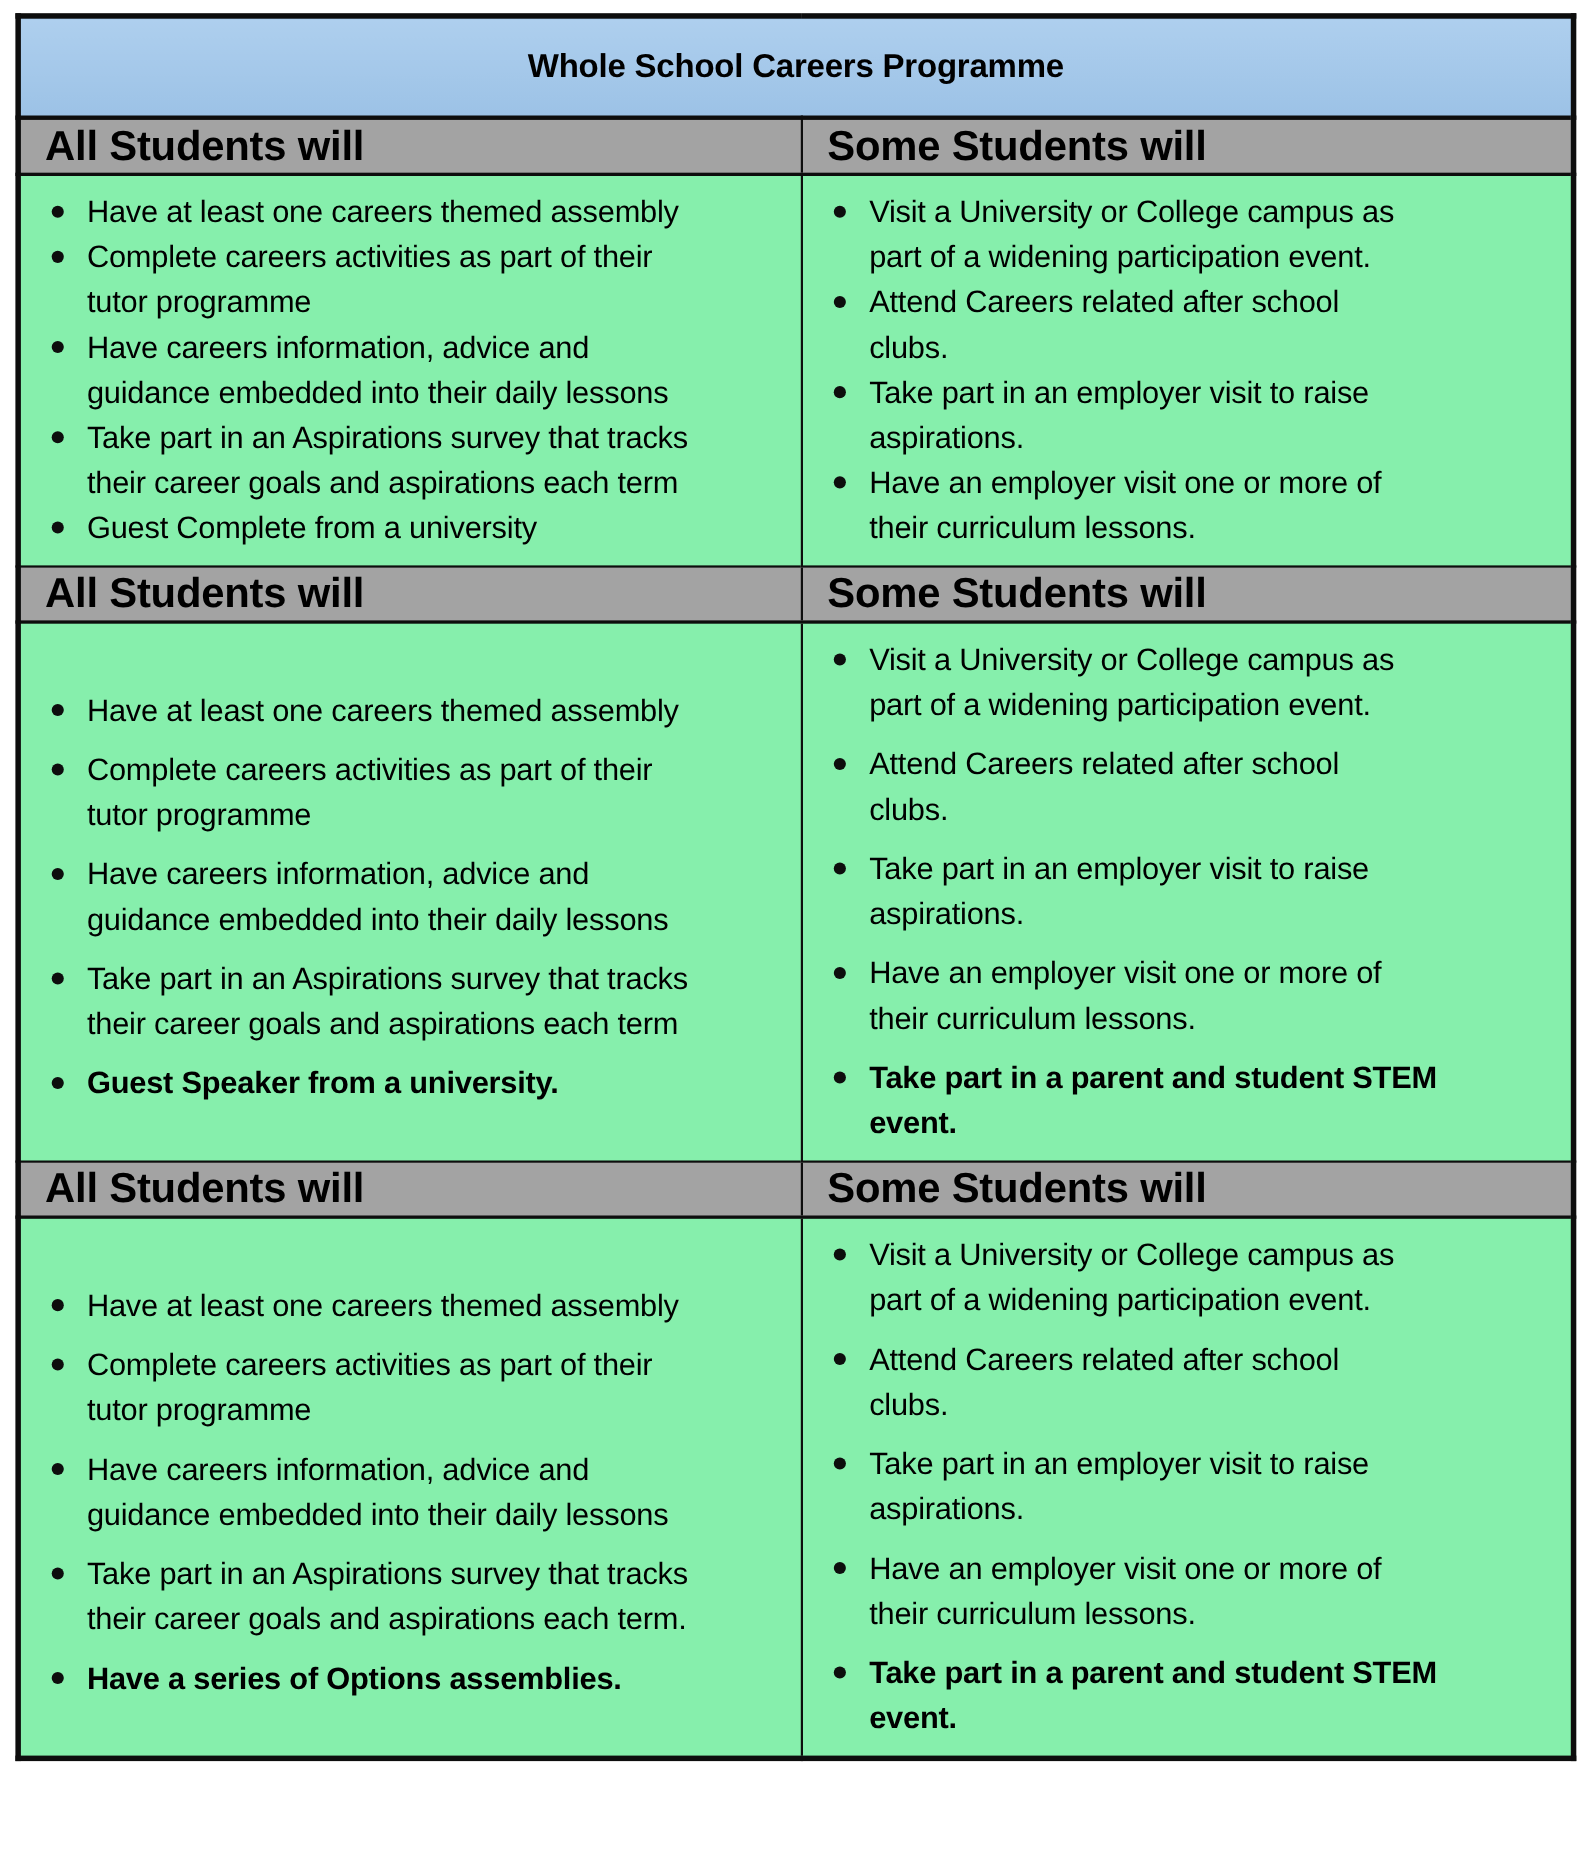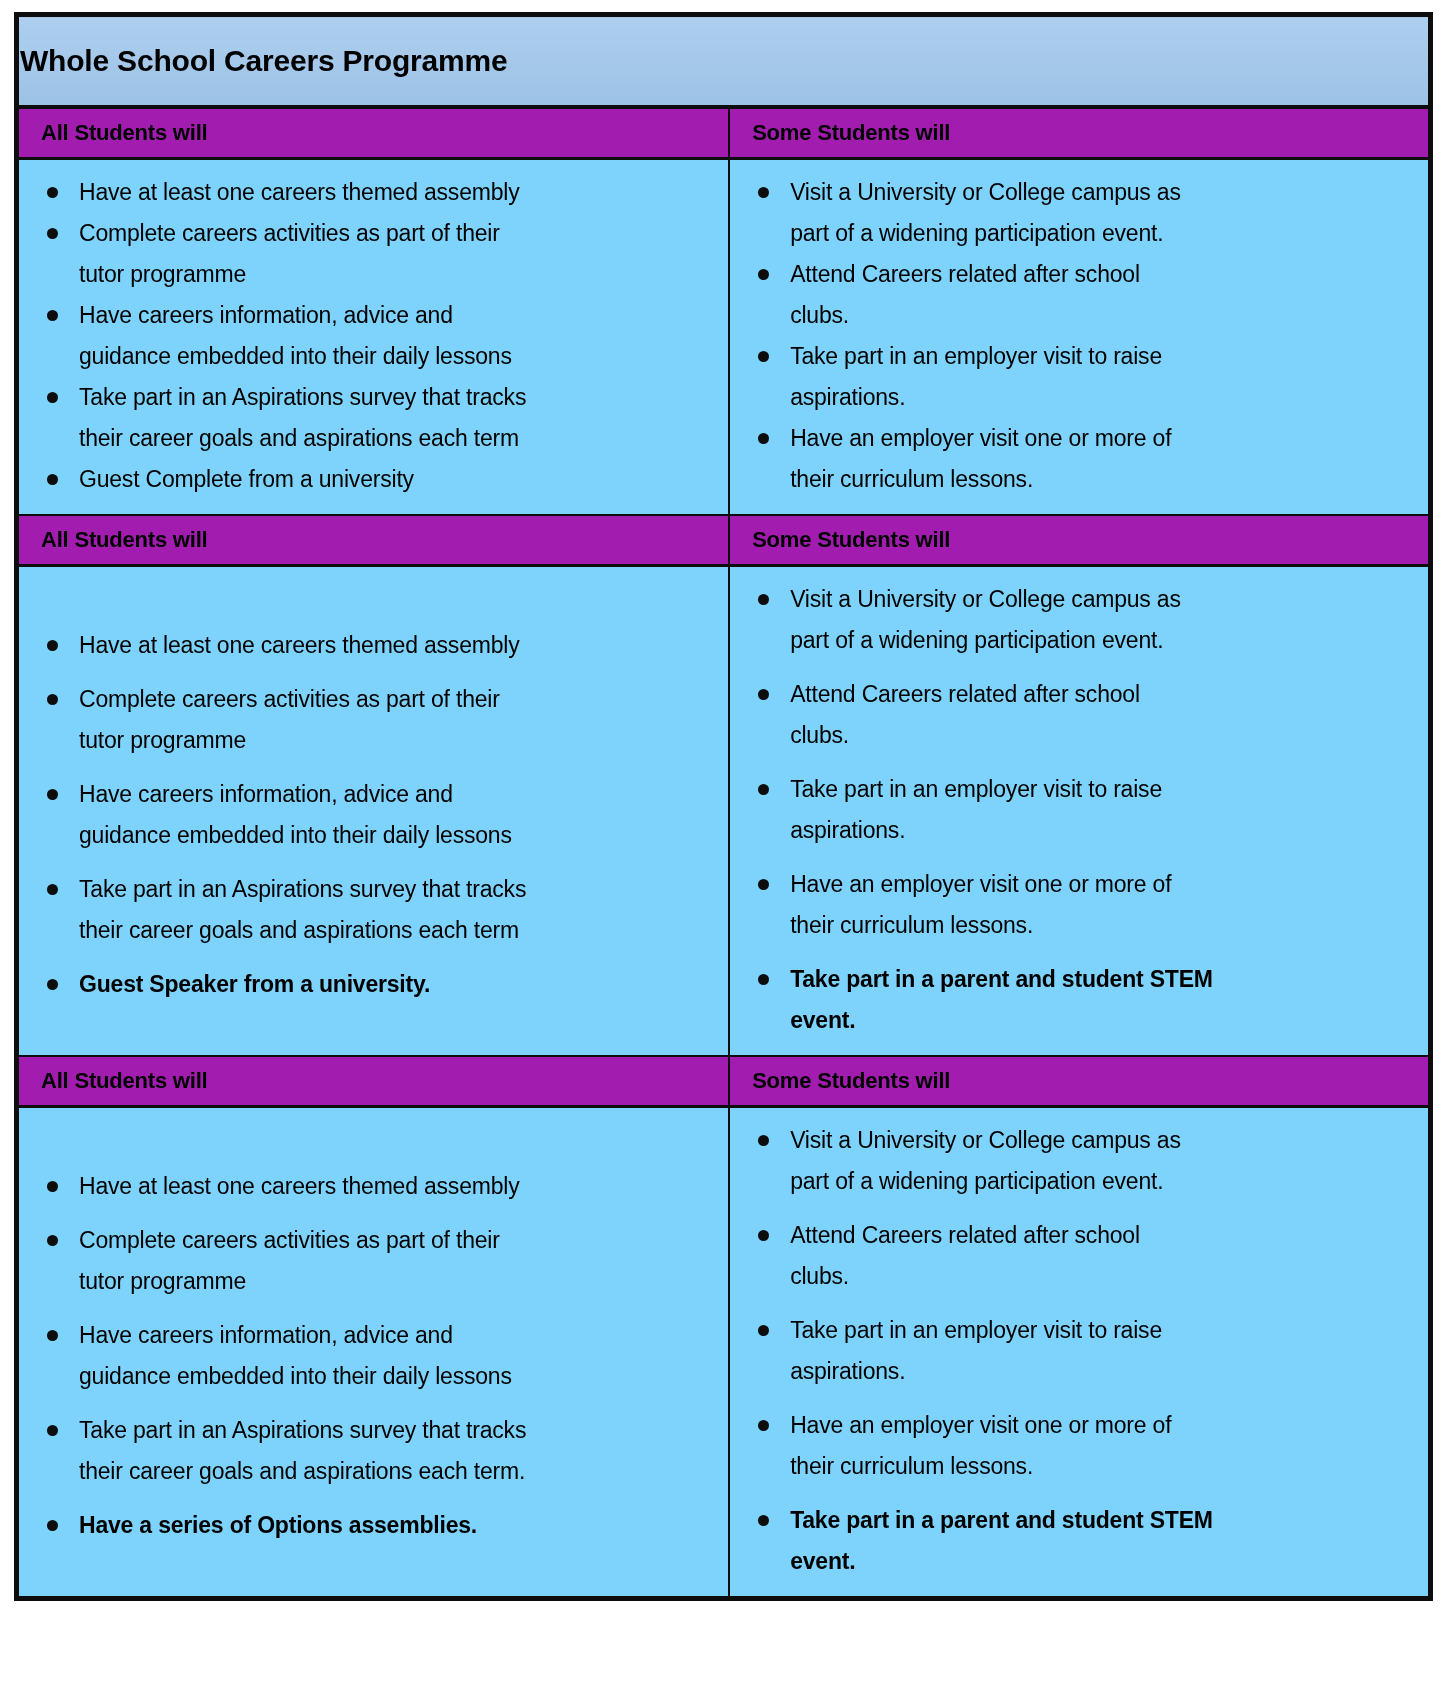--- a/index.html
+++ b/index.html
@@ -22,21 +22,21 @@
     border: 5px solid #0d0d0d;
   }
   col.col-left  { width: 50.4%; }
   col.col-right { width: 49.6%; }
 
   
   td.title-cell {
     background: linear-gradient(180deg, #aecfee 0%, #9cc2e6 100%);
     border-bottom: 4px solid #0d0d0d;
     height: 86px;
-    text-align: left;
+    text-align: center;
     vertical-align: middle;
     font-weight: 700;
     font-size: 30px;
     letter-spacing: -0.2px;
   }
 
   
   td.year-cell {
     background: linear-gradient(180deg, #e8f1fb 0%, #cfe1f4 100%);
     border-top: 4px solid #0d0d0d;
@@ -44,40 +44,40 @@
     height: 48px;
     padding: 2px 0 2px 22px;
     font-weight: 700;
     font-size: 29px;
     vertical-align: middle;
     letter-spacing: -0.2px;
   }
 
   
   td.col-header {
-    background: #a21caf;
+    background: #a3a3a3;
     border-top: 2px solid #0d0d0d;
     border-bottom: 3px solid #0d0d0d;
     height: 44px;
     padding: 2px 0 2px 22px;
     font-weight: 700;
-    font-size: 22px;
+    font-size: 38px;
     vertical-align: middle;
     letter-spacing: -0.2px;
   }
   td.col-header.left-col, td.content-cell.left-col {
     border-right: 2px solid #0d0d0d;
   }
 
   
   td.content-cell {
-    background: #7dd3fc;
+    background: #86efac;
     vertical-align: top;
     padding: 12px 8px 14px 0;
-    font-size: 23px;
+    font-size: 28px;
     letter-spacing: -0.2px;
   }
   td.content-cell.padded-top { padding-top: 58px; }
 
   ul.bullet-list {
     list-style: none;
     margin: 0;
     padding: 0;
   }
   ul.bullet-list li {

